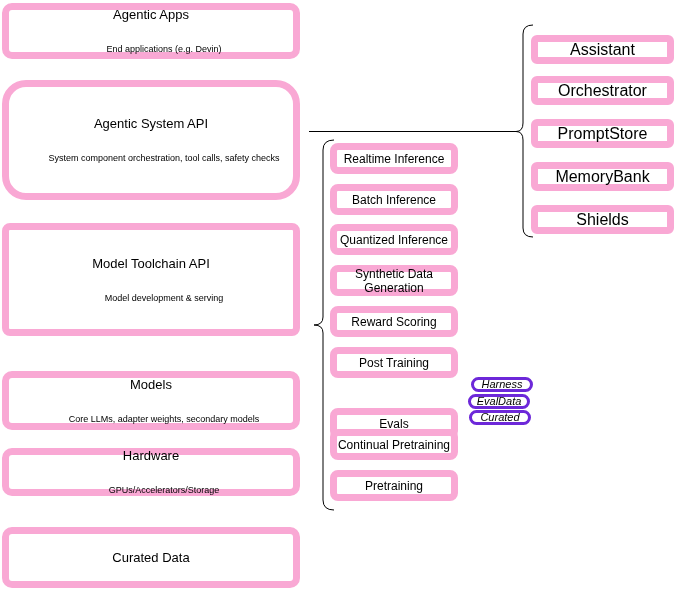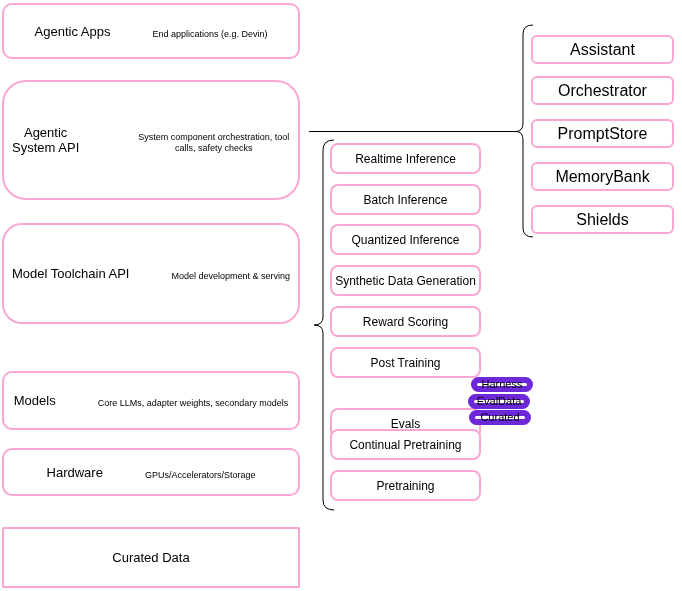--- a/index.html
+++ b/index.html
@@ -19,58 +19,59 @@
   .wires {
     position: absolute;
     left: 0;
     top: 0;
     width: 682px;
     height: 591px;
   }
   .box {
     position: absolute;
     box-sizing: border-box;
-    border: 2px solid #f9a8d4;
+    border: 7px solid #f9a8d4;
     background: #ffffff;
     display: flex;
-    flex-direction: row;
+    flex-direction: column;
     align-items: center;
     justify-content: center;
     text-align: center;
     gap: 16px;
   }
   .stack-box { left: 2px; width: 298px; }
   .stack-title { font-size: 13px; line-height: 15px; }
   .stack-subtitle { font-size: 9px; line-height: 11px; margin-top: 6px; padding-left: 26px; }
   .service-box {
     left: 330px;
-    width: 151px;
+    width: 128px;
     height: 31px;
     border-radius: 8px;
     font-size: 12px;
   }
   .component-box {
     left: 531px;
     width: 143px;
     height: 29px;
     border-radius: 6px;
     font-size: 16px;
   }
   .oval {
     position: absolute;
     box-sizing: border-box;
-    border: 6px solid #6d28d9;
+    border: 3px solid #6d28d9;
     background: #ffffff;
     border-radius: 8px;
     height: 15px;
     display: flex;
     align-items: center;
     justify-content: center;
     font-size: 11px;
     line-height: 11px;
+    font-style: italic;
   }
 </style>
 </head>
 <body>
 
 <div class="canvas">
 
   <svg class="wires" viewBox="0 0 682 591" fill="none" stroke="#000000" stroke-width="1">
     <path d="M 309 131.5 L 516 131.5"></path>
     <path d="M 533 25 Q 523 25 523 34 L 523 123 Q 523 131.5 516 131.5 Q 523 131.5 523 140 L 523 228 Q 523 237 533 237"></path>
@@ -80,36 +81,36 @@
   <div class="box stack-box" style="top:3px; height:56px; border-radius:10px">
     <div class="stack-title">Agentic Apps</div>
     <div class="stack-subtitle">End applications (e.g. Devin)</div>
   </div>
 
   <div class="box stack-box" style="top:80px; height:120px; border-radius:24px">
     <div class="stack-title">Agentic System API</div>
     <div class="stack-subtitle">System component orchestration, tool calls, safety checks</div>
   </div>
 
-  <div class="box stack-box" style="top:223px; height:101px; border-radius:20px">
+  <div class="box stack-box" style="top:223px; height:113px; border-radius:8px">
     <div class="stack-title">Model Toolchain API</div>
     <div class="stack-subtitle">Model development &amp; serving</div>
   </div>
 
   <div class="box stack-box" style="top:371px; height:59px; border-radius:10px">
     <div class="stack-title">Models</div>
     <div class="stack-subtitle">Core LLMs, adapter weights, secondary models</div>
   </div>
 
   <div class="box stack-box" style="top:448px; height:48px; border-radius:10px">
     <div class="stack-title">Hardware</div>
     <div class="stack-subtitle">GPUs/Accelerators/Storage</div>
   </div>
 
-  <div class="box stack-box" style="top:527px; height:61px; border-radius:1px">
+  <div class="box stack-box" style="top:527px; height:61px; border-radius:10px">
     <div class="stack-title">Curated Data</div>
   </div>
 
   <div class="box service-box" style="top:143px">
     <span>Realtime Inference</span>
   </div>
   <div class="box service-box" style="top:184px">
     <span>Batch Inference</span>
   </div>
   <div class="box service-box" style="top:224px">

